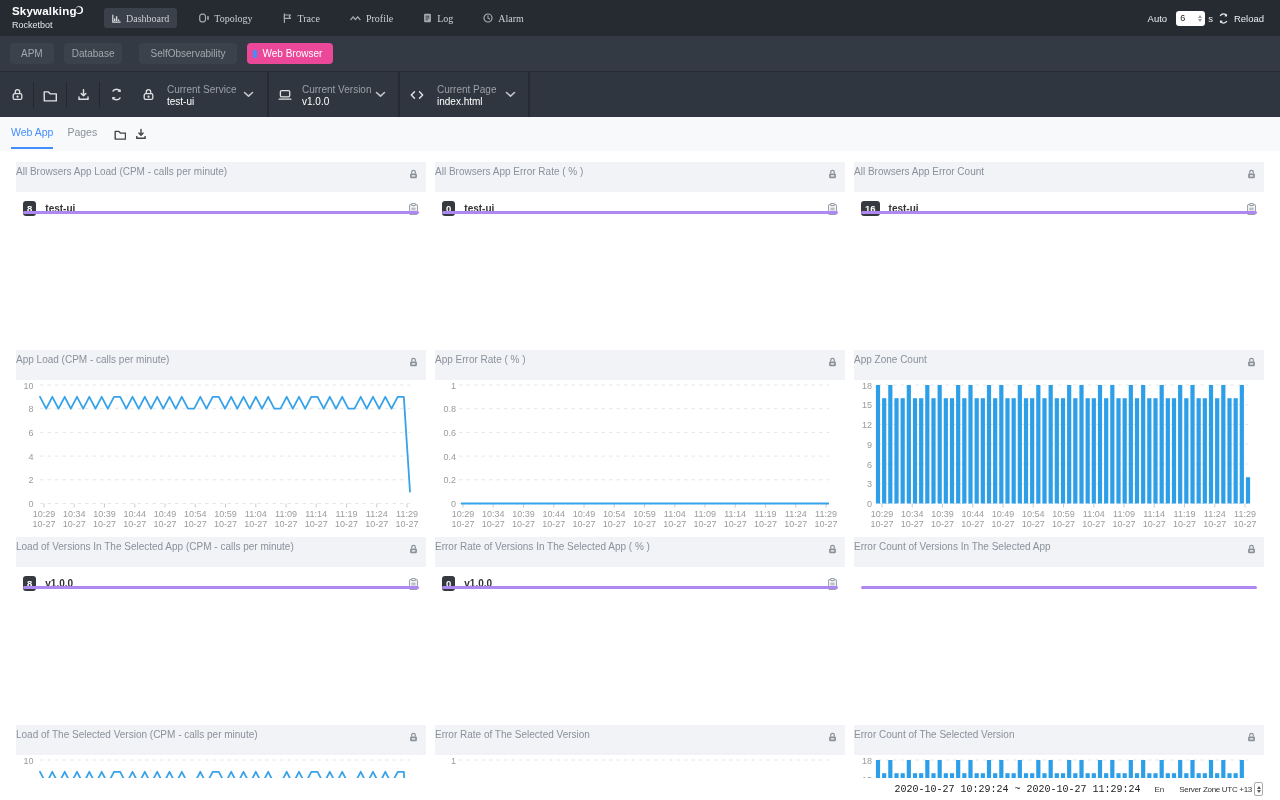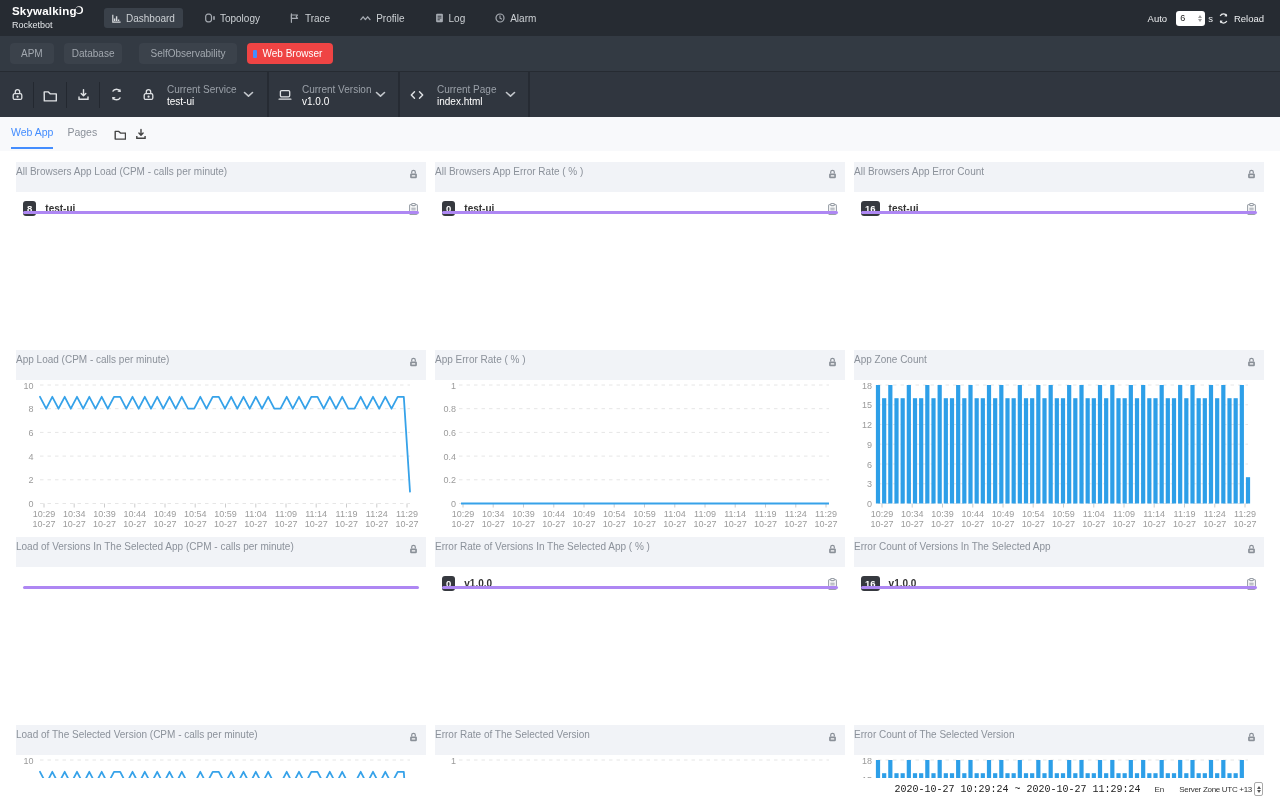--- a/index.html
+++ b/index.html
@@ -1,32 +1,32 @@
 <!DOCTYPE html>
 <html><head><meta charset="utf-8">
 <style>
 *{margin:0;padding:0;box-sizing:border-box;}
 html,body{width:1280px;height:800px;overflow:hidden;background:#fff;font-family:"Liberation Sans",sans-serif;}
 .topbar{position:absolute;left:0;top:0;width:1280px;height:36px;background:#262b32;display:flex;align-items:center;}
 .logo{margin-left:12px;line-height:1;position:relative;width:84px;}
 .logo .l1{color:#fff;font-size:11.5px;font-weight:bold;letter-spacing:0.2px;}
 .logo .l2{color:#e3e6e9;font-size:9px;margin-top:3px;}
 .logo svg{position:absolute;left:63px;top:-1px;}
-.nav{display:flex;align-items:center;margin-left:8px;}
+.nav{display:flex;align-items:center;margin-left:8px;font-family:Liberation Serif, serif;}
 .nav .itm{display:flex;align-items:center;gap:5px;color:#ccd0d4;font-size:10px;height:20px;padding:0 8px;margin-right:14px;border-radius:3px;white-space:nowrap;}
 .nav .itm.act{background:#3a414a;}
 .topright{position:absolute;right:16px;top:0;height:36px;display:flex;align-items:center;color:#eceef0;font-size:9.5px;}
 .numin{width:29px;height:15px;background:#fff;border-radius:3px;position:relative;font-size:9px;color:#222;display:flex;align-items:center;}
 .numin .v{margin-left:4px;}
 .numin .spin{position:absolute;right:1px;top:1px;width:9px;height:14px;display:flex;flex-direction:column;align-items:center;justify-content:center;gap:1px;}
 .arr-u{width:0;height:0;border-left:2.5px solid transparent;border-right:2.5px solid transparent;border-bottom:3px solid #999;}
 .arr-d{width:0;height:0;border-left:2.5px solid transparent;border-right:2.5px solid transparent;border-top:3px solid #999;}
 .subbar{position:absolute;left:0;top:36px;width:1280px;height:36px;background:#333a43;border-bottom:1px solid #262b32;display:flex;align-items:center;}
 .gbtn{height:21px;display:flex;align-items:center;background:#3b424b;border-radius:4px;color:#a2a8af;font-size:10px;padding:0 11px;margin-left:10px;}
-.gbtn.act{background:#ef4444;color:#fff;padding:0 11px 0 6px;margin-left:10px;}
+.gbtn.act{background:#ec4899;color:#fff;padding:0 11px 0 6px;margin-left:10px;}
 .gbtn.act .bluebar{width:4px;height:8px;background:#448dfe;border-radius:1px;margin-right:6px;}
 .toolbar{position:absolute;left:0;top:72px;width:1280px;height:45px;background:#30363f;display:flex;align-items:center;}
 .tico{display:flex;align-items:center;justify-content:center;width:14px;}
 .tdiv{width:1px;height:26px;background:#232830;margin:0 9px;}
 .gdiv{width:2px;height:45px;background:#262b33;}
 .sel{display:flex;align-items:center;height:45px;}
 .sel .lab .t1{color:#9aa0a8;font-size:10px;line-height:11px;margin-top:2px;}
 .sel .lab .t2{color:#fff;font-size:10px;line-height:13px;}
 .tabrow{position:absolute;left:0;top:117px;width:1280px;height:34px;background:#f8f9fb;display:flex;align-items:flex-start;}
 .tab{font-size:10.5px;color:#8a9099;margin-top:9px;}
@@ -519,45 +519,45 @@
       <rect x="385.73" y="35.0" width="4.2" height="118.5" fill="#2d9fe8"></rect>
       <rect x="391.9" y="127.2" width="4.2" height="26.3" fill="#2d9fe8"></rect>
     </svg>
 </div>
 <div class="card" style="left:16px;top:537px;">
 <div class="chead"><span>Load of Versions In The Selected App (CPM - calls per minute)</span><span class="hlock"><svg class="" width="9" height="10" viewBox="0 0 9 10">
           <path d="M2.7 4.4 V3.1 a1.8 1.8 0 0 1 3.6 0 V4.4" fill="none" stroke="#8a9098" stroke-width="1.2"></path>
           <rect x="1.1" y="4.4" width="6.8" height="4.8" rx="1.2" fill="#8a9098"></rect>
           <rect x="2.7" y="6.2" width="3.6" height="1.4" rx="0.4" fill="#fbfbfd"></rect>
         </svg></span></div>
+<div class="litem"><span class="badge">8</span><span class="lname">v1.0.0</span><span class="clip"><svg class="" width="9" height="12" viewBox="0 0 9 12">
+          <rect x="0.6" y="1.5" width="7.8" height="9.9" rx="1.2" fill="#fff" stroke="#9aa0a8" stroke-width="1.1"></rect>
+          <rect x="2.7" y="0.5" width="3.6" height="2.1" rx="0.7" fill="#fff" stroke="#9aa0a8" stroke-width="1.1"></rect>
+          <path d="M2.3 5.2 h4.4 M2.3 6.9 h4.4 M2.3 8.6 h2.2" stroke="#9aa0a8" stroke-width="1"></path>
+        </svg></span></div>
 <div class="pbar"></div>
 </div>
 <div class="card" style="left:435px;top:537px;">
 <div class="chead"><span>Error Rate of Versions In The Selected App ( % )</span><span class="hlock"><svg class="" width="9" height="10" viewBox="0 0 9 10">
           <path d="M2.7 4.4 V3.1 a1.8 1.8 0 0 1 3.6 0 V4.4" fill="none" stroke="#8a9098" stroke-width="1.2"></path>
           <rect x="1.1" y="4.4" width="6.8" height="4.8" rx="1.2" fill="#8a9098"></rect>
           <rect x="2.7" y="6.2" width="3.6" height="1.4" rx="0.4" fill="#fbfbfd"></rect>
         </svg></span></div>
 <div class="litem"><span class="badge">0</span><span class="lname">v1.0.0</span><span class="clip"><svg class="" width="9" height="12" viewBox="0 0 9 12">
           <rect x="0.6" y="1.5" width="7.8" height="9.9" rx="1.2" fill="#fff" stroke="#9aa0a8" stroke-width="1.1"></rect>
           <rect x="2.7" y="0.5" width="3.6" height="2.1" rx="0.7" fill="#fff" stroke="#9aa0a8" stroke-width="1.1"></rect>
           <path d="M2.3 5.2 h4.4 M2.3 6.9 h4.4 M2.3 8.6 h2.2" stroke="#9aa0a8" stroke-width="1"></path>
         </svg></span></div>
 <div class="pbar"></div>
 </div>
 <div class="card" style="left:854px;top:537px;">
 <div class="chead"><span>Error Count of Versions In The Selected App</span><span class="hlock"><svg class="" width="9" height="10" viewBox="0 0 9 10">
           <path d="M2.7 4.4 V3.1 a1.8 1.8 0 0 1 3.6 0 V4.4" fill="none" stroke="#8a9098" stroke-width="1.2"></path>
           <rect x="1.1" y="4.4" width="6.8" height="4.8" rx="1.2" fill="#8a9098"></rect>
           <rect x="2.7" y="6.2" width="3.6" height="1.4" rx="0.4" fill="#fbfbfd"></rect>
-        </svg></span></div>
-<div class="litem"><span class="badge">16</span><span class="lname">v1.0.0</span><span class="clip"><svg class="" width="9" height="12" viewBox="0 0 9 12">
-          <rect x="0.6" y="1.5" width="7.8" height="9.9" rx="1.2" fill="#fff" stroke="#9aa0a8" stroke-width="1.1"></rect>
-          <rect x="2.7" y="0.5" width="3.6" height="2.1" rx="0.7" fill="#fff" stroke="#9aa0a8" stroke-width="1.1"></rect>
-          <path d="M2.3 5.2 h4.4 M2.3 6.9 h4.4 M2.3 8.6 h2.2" stroke="#9aa0a8" stroke-width="1"></path>
         </svg></span></div>
 <div class="pbar"></div>
 </div>
 <div class="card" style="left:16px;top:724.5px;">
 <div class="chead"><span>Load of The Selected Version (CPM - calls per minute)</span><span class="hlock"><svg class="" width="9" height="10" viewBox="0 0 9 10">
           <path d="M2.7 4.4 V3.1 a1.8 1.8 0 0 1 3.6 0 V4.4" fill="none" stroke="#8a9098" stroke-width="1.2"></path>
           <rect x="1.1" y="4.4" width="6.8" height="4.8" rx="1.2" fill="#8a9098"></rect>
           <rect x="2.7" y="6.2" width="3.6" height="1.4" rx="0.4" fill="#fbfbfd"></rect>
         </svg></span></div>
 <svg class="chart" width="410" height="180" viewBox="0 0 410 180">

